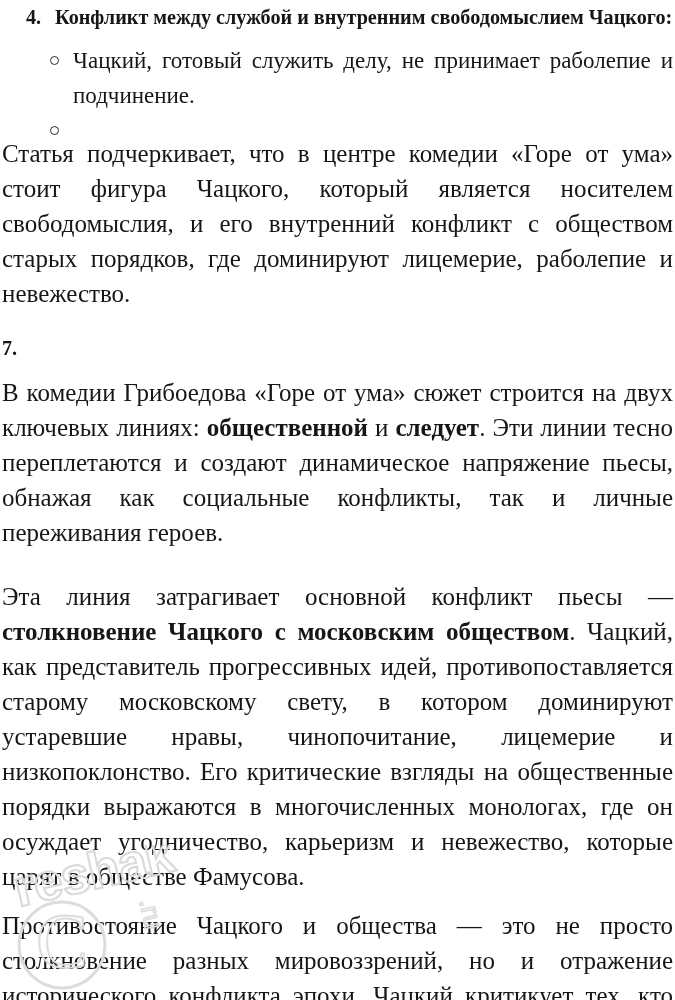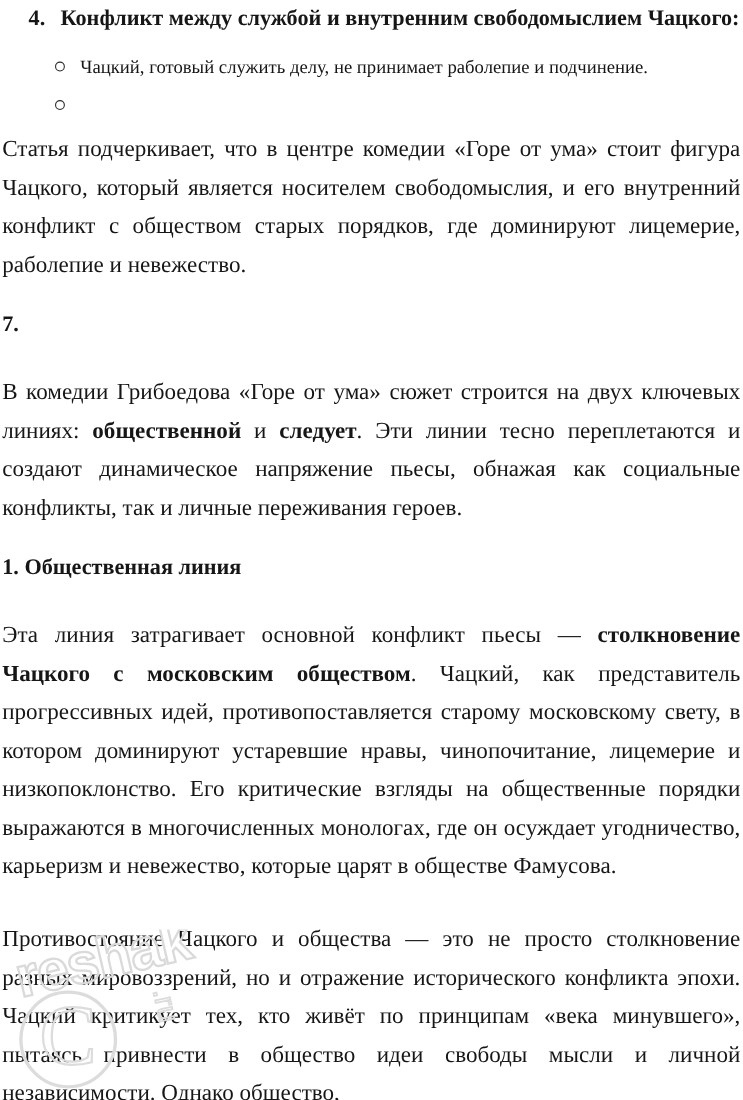--- a/index.html
+++ b/index.html
@@ -45,23 +45,23 @@
   }
 
   p, li, div.blk {
     margin: 0;
     padding: 0;
   }
 
   .para {
     text-align: justify;
     text-justify: inter-word;
-    font-size: 21px;
+    font-size: 25px;
     line-height: 35px;
-    margin: 17px 0 0 0;
+    margin: 0 0 0 0;
     -webkit-hyphens: none;
     hyphens: none;
   }
 
   .heading {
     font-weight: bold;
     font-size: 20.2px;
     line-height: 35px;
     text-align: left;
   }
@@ -82,21 +82,21 @@
   }
 
   .sub-list {
     list-style: none;
     margin: 0;
     padding: 0;
   }
   .sub-item {
     position: relative;
     padding-left: 71px;
-    font-size: 17px;
+    font-size: 23px;
     line-height: 35px;
     text-align: justify;
     text-justify: inter-word;
   }
   .sub-item .marker {
     position: absolute;
     left: 48px;
     top: 0;
     width: 9px;
     height: 35px;
@@ -174,21 +174,20 @@
     <div class="gap-l"></div>
 
     <div class="heading">7.</div>
 
     <div class="gap-s"></div>
 
     <p class="para"><span>В комедии Грибоедова «Горе от ума» сюжет строится на двух ключевых линиях: </span><b>общественной</b><span> и </span><b>следует</b><span>. Эти линии тесно переплетаются и создают динамическое напряжение пьесы, обнажая как социальные конфликты, так и личные переживания героев.</span></p>
 
     <div class="gap-l"></div>
 
-    <div class="heading">1. Общественная линия</div>
 
     <div class="gap-s"></div>
 
     <p class="para"><span>Эта линия затрагивает основной конфликт пьесы — </span><b>столкновение Чацкого с московским обществом</b><span>. Чацкий, как представитель прогрессивных идей, противопоставляется старому московскому свету, в котором доминируют устаревшие нравы, чинопочитание, лицемерие и низкопоклонство. Его критические взгляды на общественные порядки выражаются в многочисленных монологах, где он осуждает угодничество, карьеризм и невежество, которые царят в обществе Фамусова.</span></p>
 
     <div class="gap-m"></div>
 
     <p class="para clip-bottom">Противостояние Чацкого и общества — это не просто столкновение разных мировоззрений, но и отражение исторического конфликта эпохи. Чацкий критикует тех, кто живёт по принципам «века минувшего», пытаясь привнести в общество идеи свободы мысли и личной независимости. Однако общество,</p>
 
   </div>

